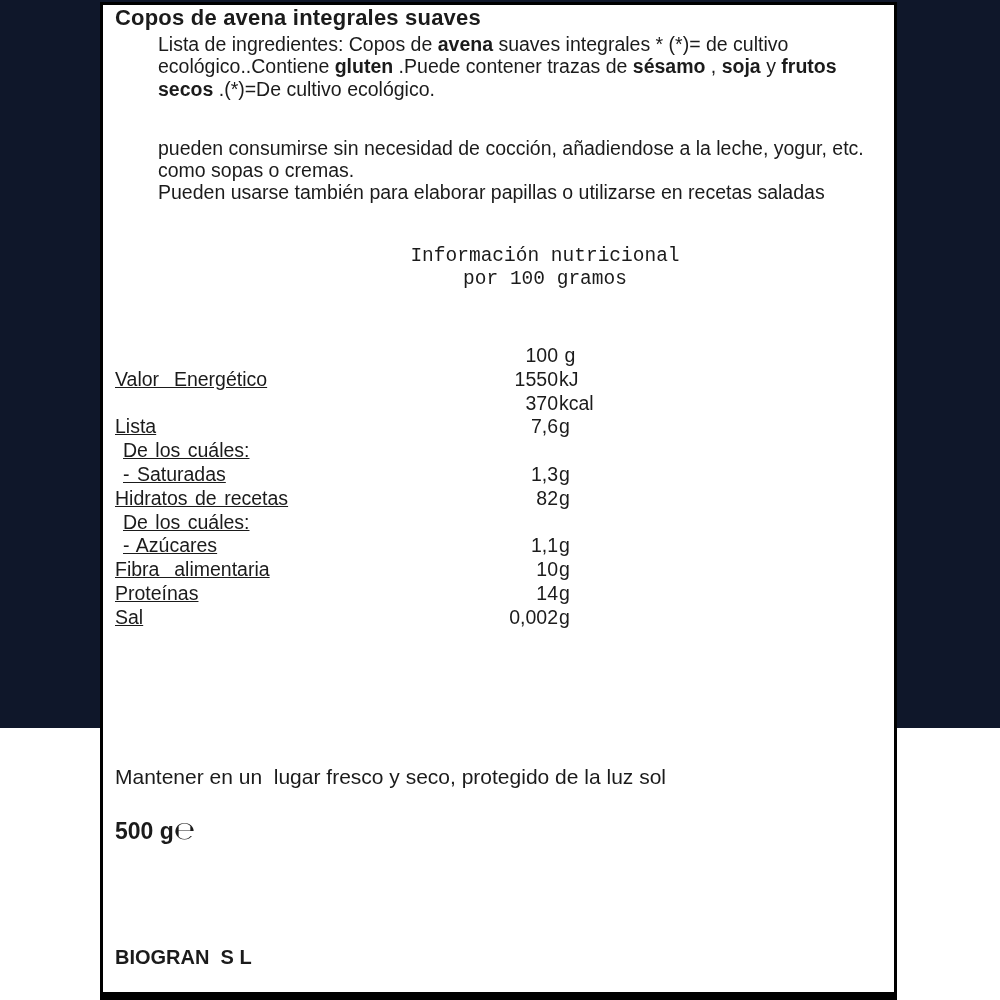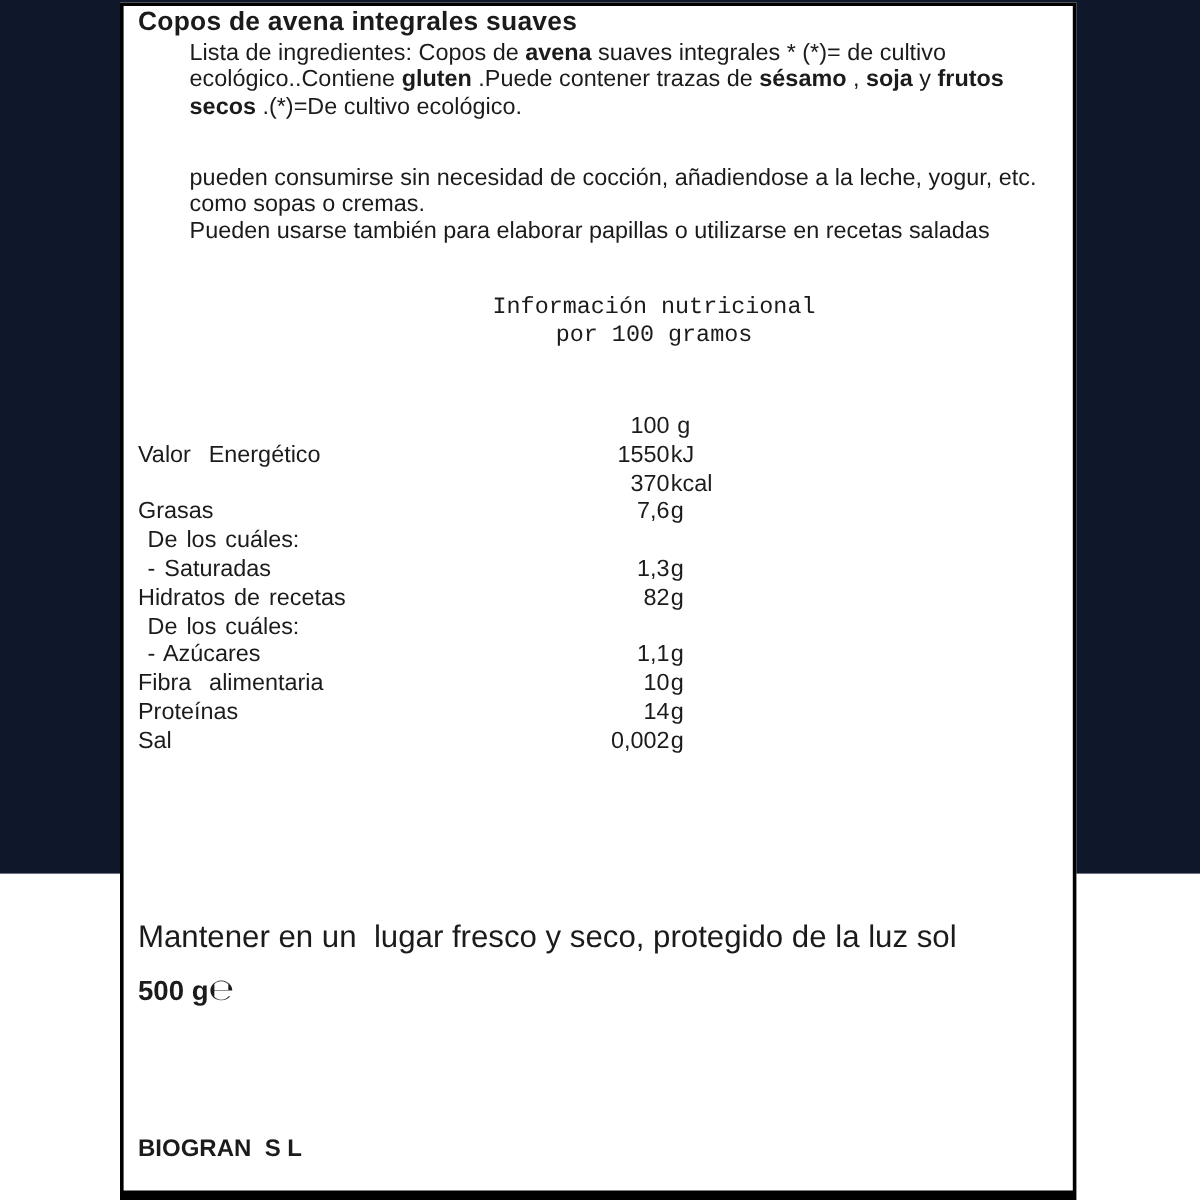--- a/index.html
+++ b/index.html
@@ -62,44 +62,45 @@
     position: relative;
     height: 23.8px;
     font-size: 19.5px;
     line-height: 23.8px;
   }
   .n-label {
     position: absolute;
     left: 12px;
     white-space: pre;
     word-spacing: 2px;
+    text-decoration: underline;
   }
   .n-label.indent { left: 20px; }
   .n-val {
     position: absolute;
     left: 240px;
     width: 215px;
     text-align: right;
     white-space: pre;
   }
   .n-unit {
     position: absolute;
     left: 456px;
     white-space: pre;
   }
   .storage {
     left: 12px; top: 760px;
-    font-size: 26px;
+    font-size: 21px;
     white-space: pre;
   }
   .weight {
     left: 12px; top: 807px;
     font-size: 23px;
     font-weight: bold;
-    line-height: 25px;
+    line-height: 37px;
     white-space: pre;
   }
   .weight .esign {
     font-family: "DejaVu Sans", sans-serif;
     font-weight: normal;
     font-size: 25px;
   }
   .company {
     left: 12px; top: 889px;
     font-size: 19.5px;
@@ -136,21 +137,21 @@
             <span class="n-label">Valor  Energético</span>
             <span class="n-val">1550</span>
             <span class="n-unit">kJ</span>
           </div>
           <div class="n-row">
             <span class="n-label"></span>
             <span class="n-val">370</span>
             <span class="n-unit">kcal</span>
           </div>
           <div class="n-row">
-            <span class="n-label">Grasas</span>
+            <span class="n-label">Lista</span>
             <span class="n-val">7,6</span>
             <span class="n-unit">g</span>
           </div>
           <div class="n-row">
             <span class="n-label indent">De los cuáles:</span>
             <span class="n-val"></span>
             <span class="n-unit"></span>
           </div>
           <div class="n-row">
             <span class="n-label indent">- Saturadas</span>

